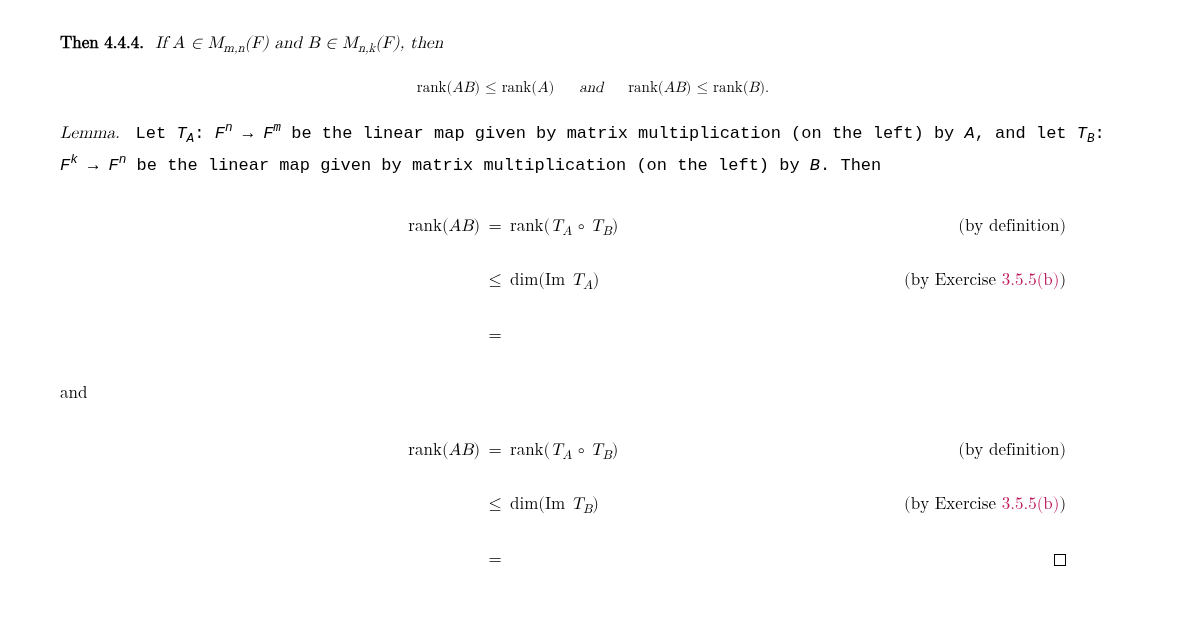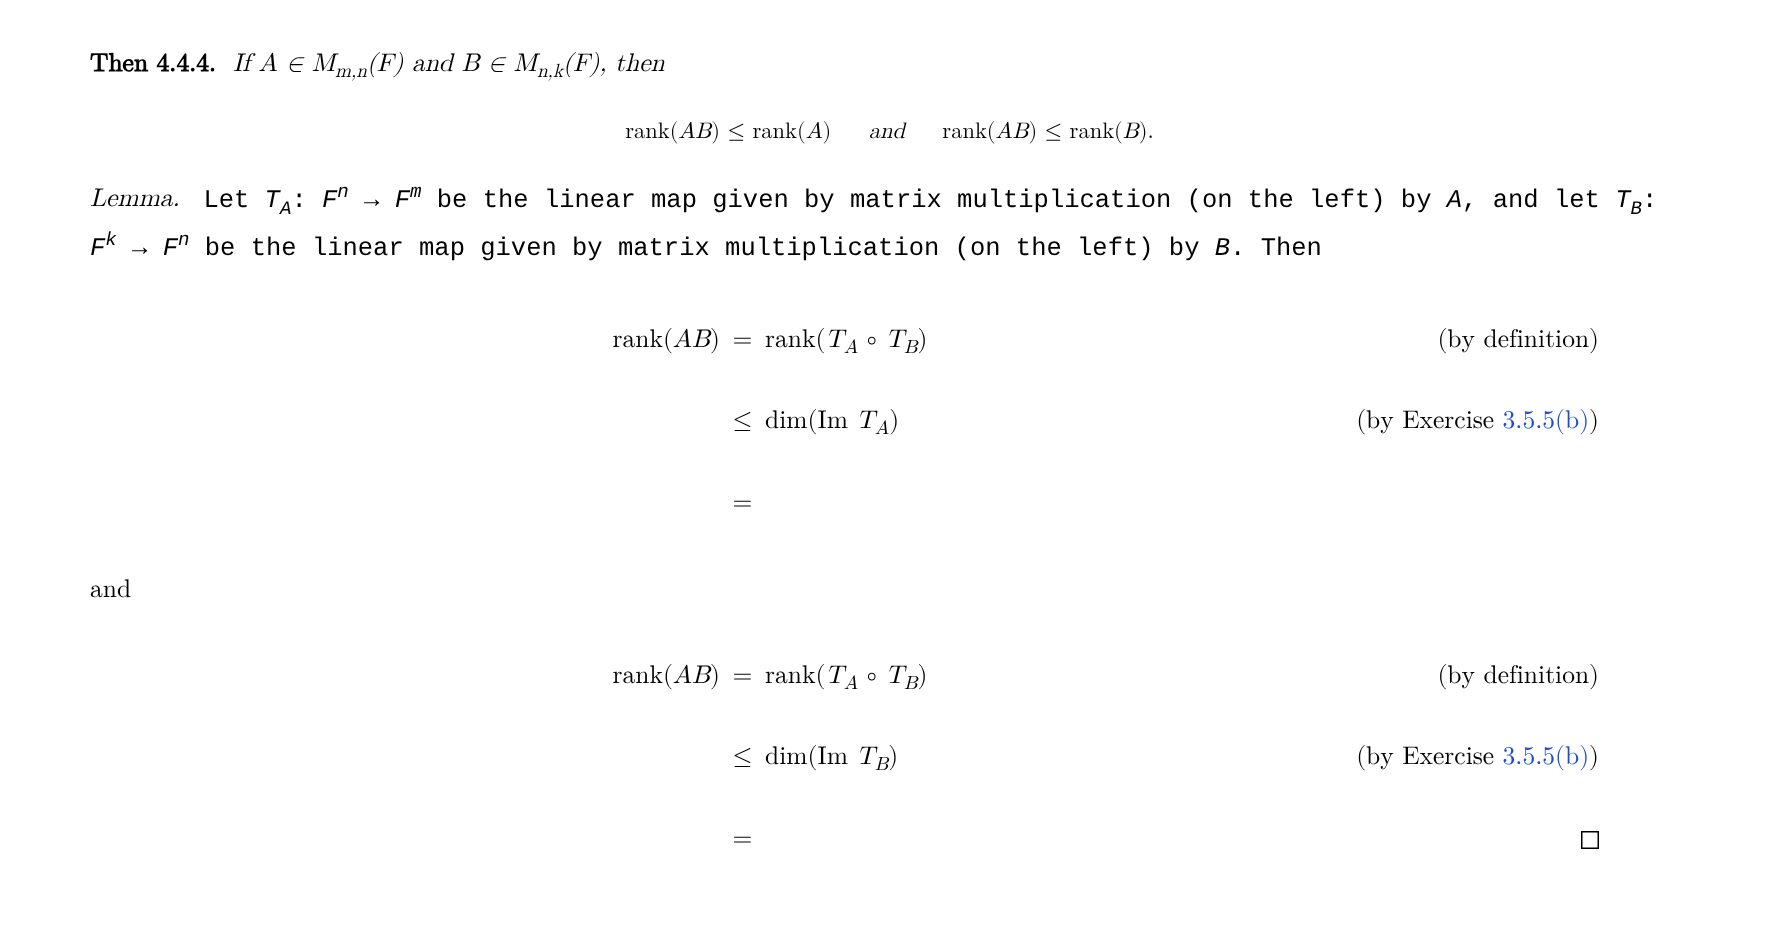--- a/index.html
+++ b/index.html
@@ -79,21 +79,21 @@
       min-width: 200px;
     }
 
     .math-comment {
       margin-left: auto;
       padding-right: 60px;
       color: #000;
     }
 
     .link-blue {
-      color: #1d4ed8;
+      color: #be185d;
       text-decoration: none;
     }
 
     .and-separator {
       margin: 18px 0 18px 0;
       font-style: normal;
     }
 
     .qed {
       display: inline-block;

